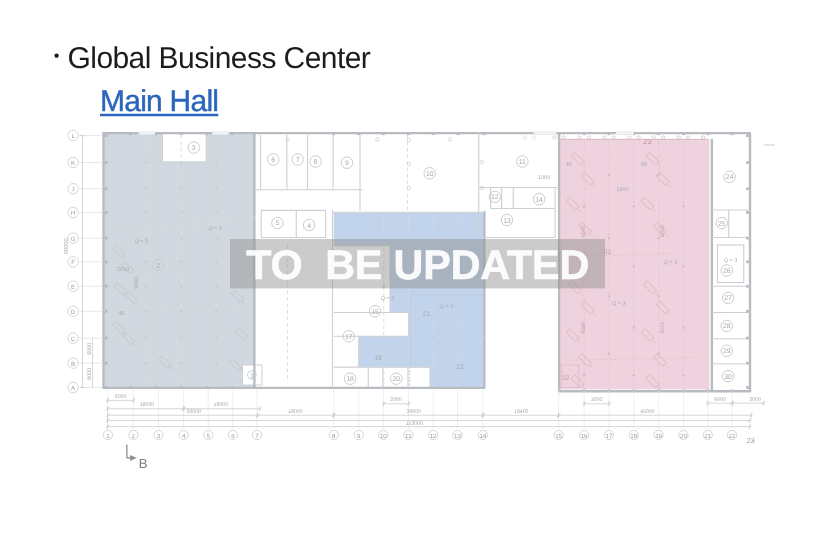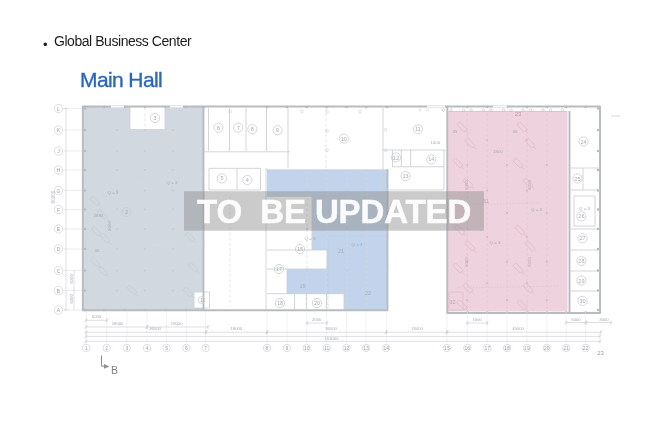--- a/index.html
+++ b/index.html
@@ -1,21 +1,21 @@
 <!DOCTYPE html>
 <html><head>
 <meta charset="utf-8">
 <style>
   html,body { margin:0; padding:0; }
   body { width:660px; height:440px; background:#ffffff; position:relative;
          font-family:"Liberation Sans", sans-serif; overflow:hidden; }
-  .hdr1 { position:absolute; left:54px; top:33px; font-size:14px; color:#1c1c1e;
+  .hdr1 { position:absolute; left:54px; top:33px; font-size:24px; color:#1c1c1e;
            letter-spacing:-0.45px; }
   .bullet { position:absolute; left:43px; top:37px; font-size:13px; color:#1c1c1e; }
-  .hdr2 { position:absolute; left:80px; top:67.5px; font-size:21px; color:#2a66bd; letter-spacing:-0.6px; -webkit-text-stroke:0.35px #2a66bd; }
+  .hdr2 { position:absolute; left:80px; top:67.5px; font-size:24px; color:#2a66bd; letter-spacing:-0.6px;text-decoration:underline; -webkit-text-stroke:0.35px #2a66bd; }
   svg { position:absolute; left:0; top:0; }
 </style>
 </head>
 <body>
   <div class="bullet">•</div>
   <div class="hdr1">Global Business Center</div>
   <div class="hdr2">Main Hall</div>
   <svg width="660" height="440" viewBox="0 0 660 440" font-family="Liberation Sans, sans-serif">
 <rect x="83" y="106.5" width="120.5" height="204" fill="#d1d8df"></rect>
 <rect x="130" y="106.5" width="35" height="23" fill="#ffffff" stroke="#cdd0d3" stroke-width="0.8"></rect>

